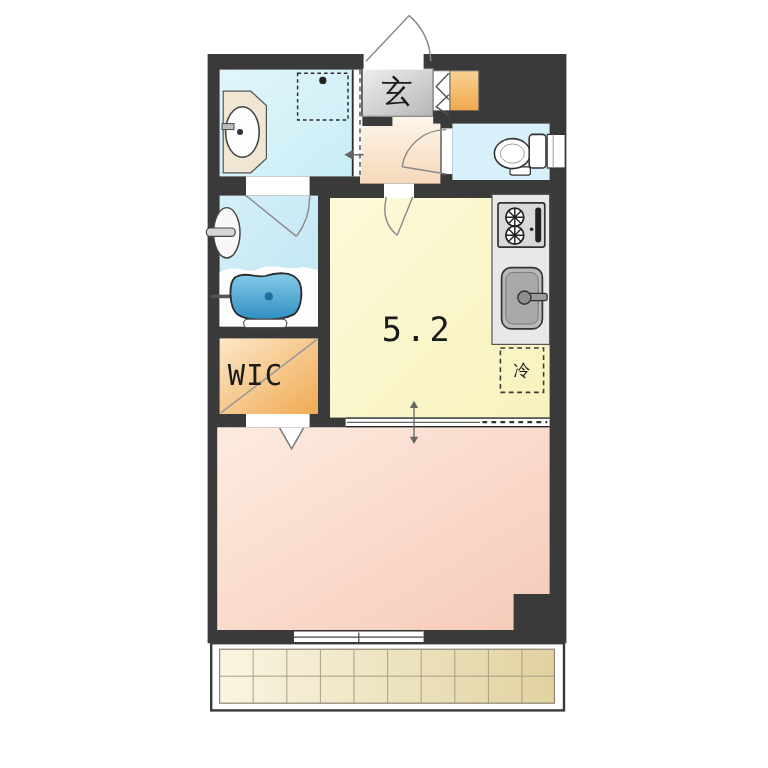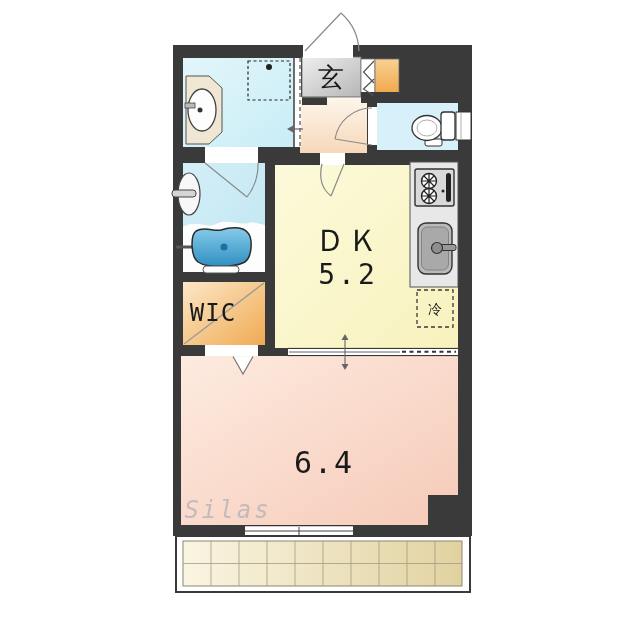--- a/index.html
+++ b/index.html
@@ -197,20 +197,17 @@
           <line x1="351" y1="541" x2="351" y2="586"></line>
       <line x1="379" y1="541" x2="379" y2="586"></line>
           <line x1="407" y1="541" x2="407" y2="586"></line>
       <line x1="435" y1="541" x2="435" y2="586"></line>
       <line x1="183" y1="563.5" x2="462" y2="563.5"></line>
     </g>
   </g>
 </svg>
 
 <div class="lbl lbl-entrance" style="left:331px;top:77px;">玄</div>
-<div class="lbl lbl-dk" style="left:348px;top:240px;">ＤＫ</div>
 <div class="lbl lbl-dk-area" style="left:348px;top:275px;">5.2</div>
 <div class="lbl lbl-fridge" style="left:435px;top:309px;">冷</div>
 <div class="lbl lbl-wic" style="left:213px;top:313px;">WIC</div>
-<div class="lbl lbl-western-area" style="left:324px;top:463px;">6.4</div>
-<div class="lbl lbl-watermark" style="left:228px;top:510px;">Silas</div>
 
 </div>
 
 </body></html>

